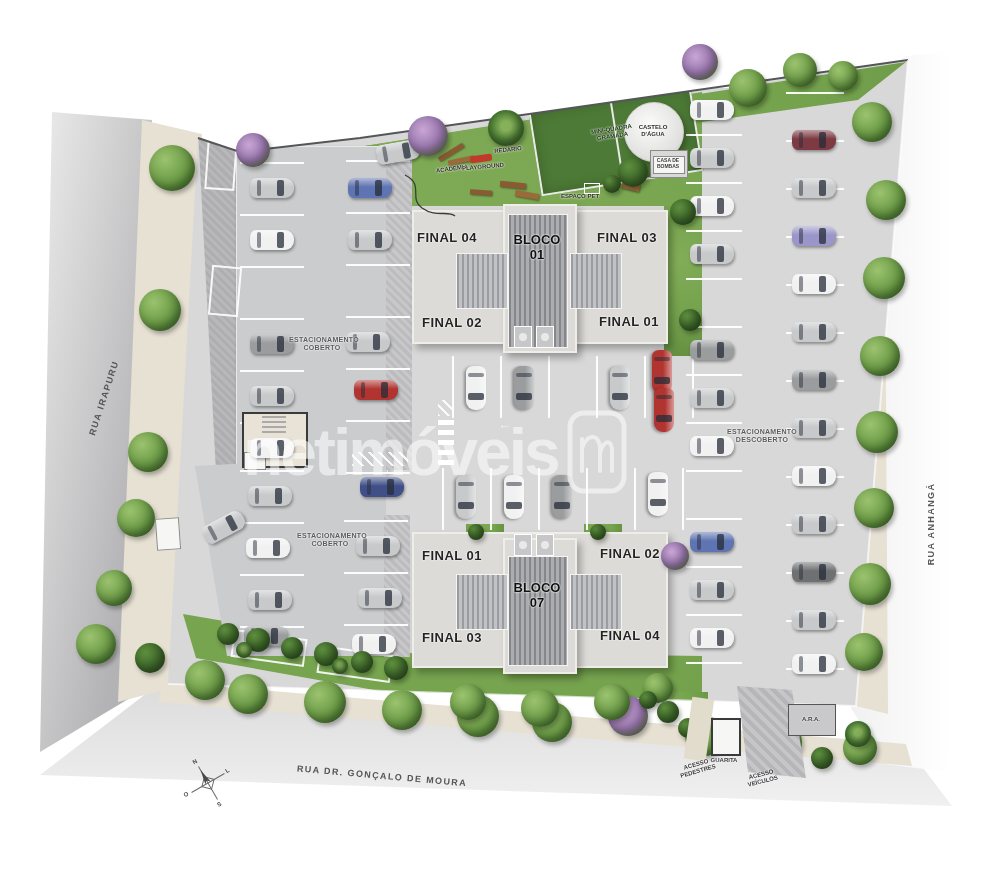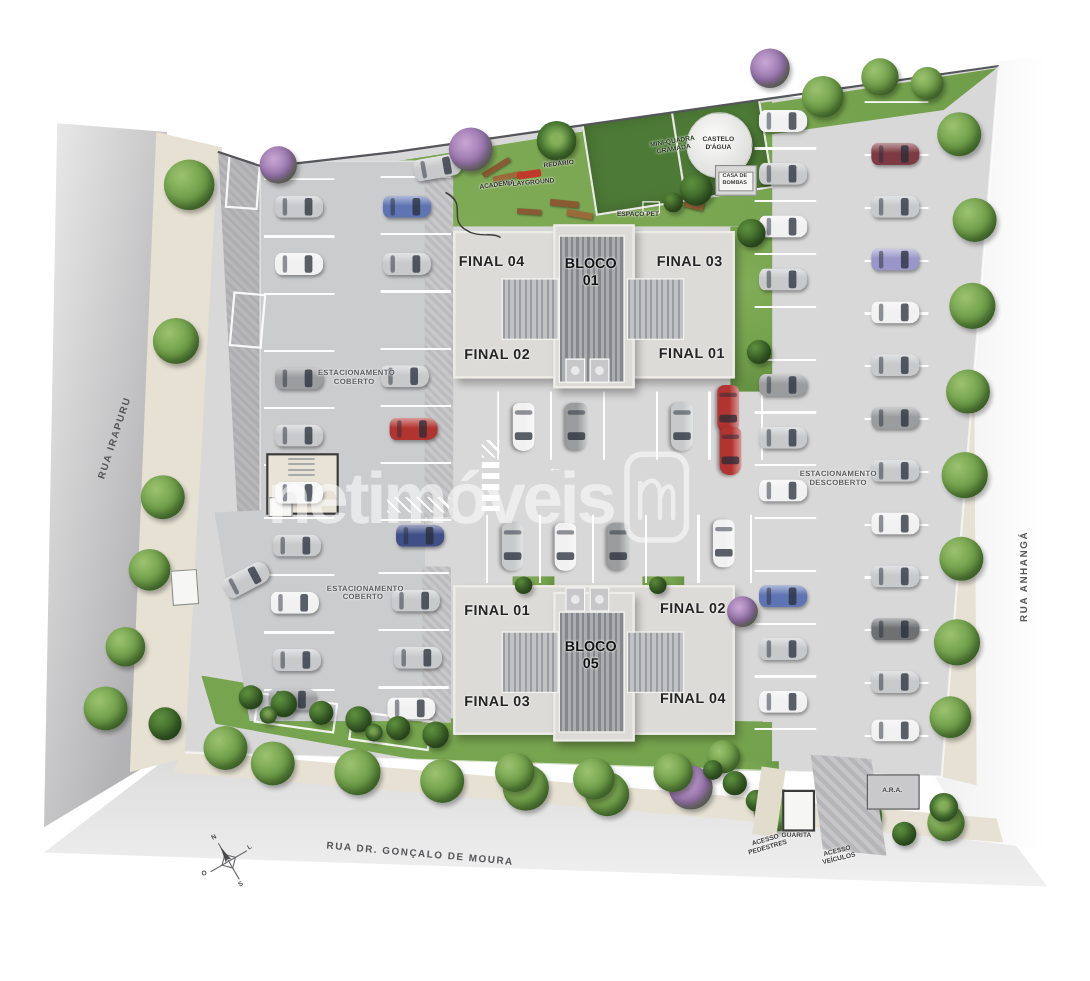--- a/index.html
+++ b/index.html
@@ -328,21 +328,21 @@
   <div class="lbl lbl-unit" style="left:447px;top:238px;">FINAL 04</div>
   <div class="lbl lbl-unit" style="left:627px;top:238px;">FINAL 03</div>
   <div class="lbl lbl-unit" style="left:452px;top:323px;">FINAL 02</div>
   <div class="lbl lbl-unit" style="left:629px;top:322px;">FINAL 01</div>
   <div class="lbl lbl-bloco" style="left:537px;top:248px;">BLOCO 01</div>
 
   <div class="lbl lbl-unit" style="left:452px;top:556px;">FINAL 01</div>
   <div class="lbl lbl-unit" style="left:630px;top:554px;">FINAL 02</div>
   <div class="lbl lbl-unit" style="left:452px;top:638px;">FINAL 03</div>
   <div class="lbl lbl-unit" style="left:630px;top:636px;">FINAL 04</div>
-  <div class="lbl lbl-bloco" style="left:537px;top:596px;">BLOCO 05</div>
+  <div class="lbl lbl-bloco" style="left:537px;top:596px;">BLOCO 07</div>
 
   <div class="lbl lbl-park" style="left:322px;top:344px;">ESTACIONAMENTO COBERTO</div>
   <div class="lbl lbl-park" style="left:330px;top:540px;">ESTACIONAMENTO COBERTO</div>
   <div class="lbl lbl-park" style="left:762px;top:436px;width:72px;">ESTACIONAMENTO DESCOBERTO</div>
 
   <div class="lbl lbl-amen" style="left:452px;top:169px;--r:-8deg;">ACADEMIA</div>
   <div class="lbl lbl-amen" style="left:483px;top:167px;--r:-5deg;">PLAYGROUND</div>
   <div class="lbl lbl-amen" style="left:508px;top:150px;--r:-6deg;">REDÁRIO</div>
   <div class="lbl lbl-amen" style="left:612px;top:133px;--r:-9deg;width:48px;color:#22391a;">MINI-QUADRA GRAMADA</div>
   <div class="lbl lbl-amen" style="left:653px;top:131px;width:36px;">CASTELO D'ÁGUA</div>

